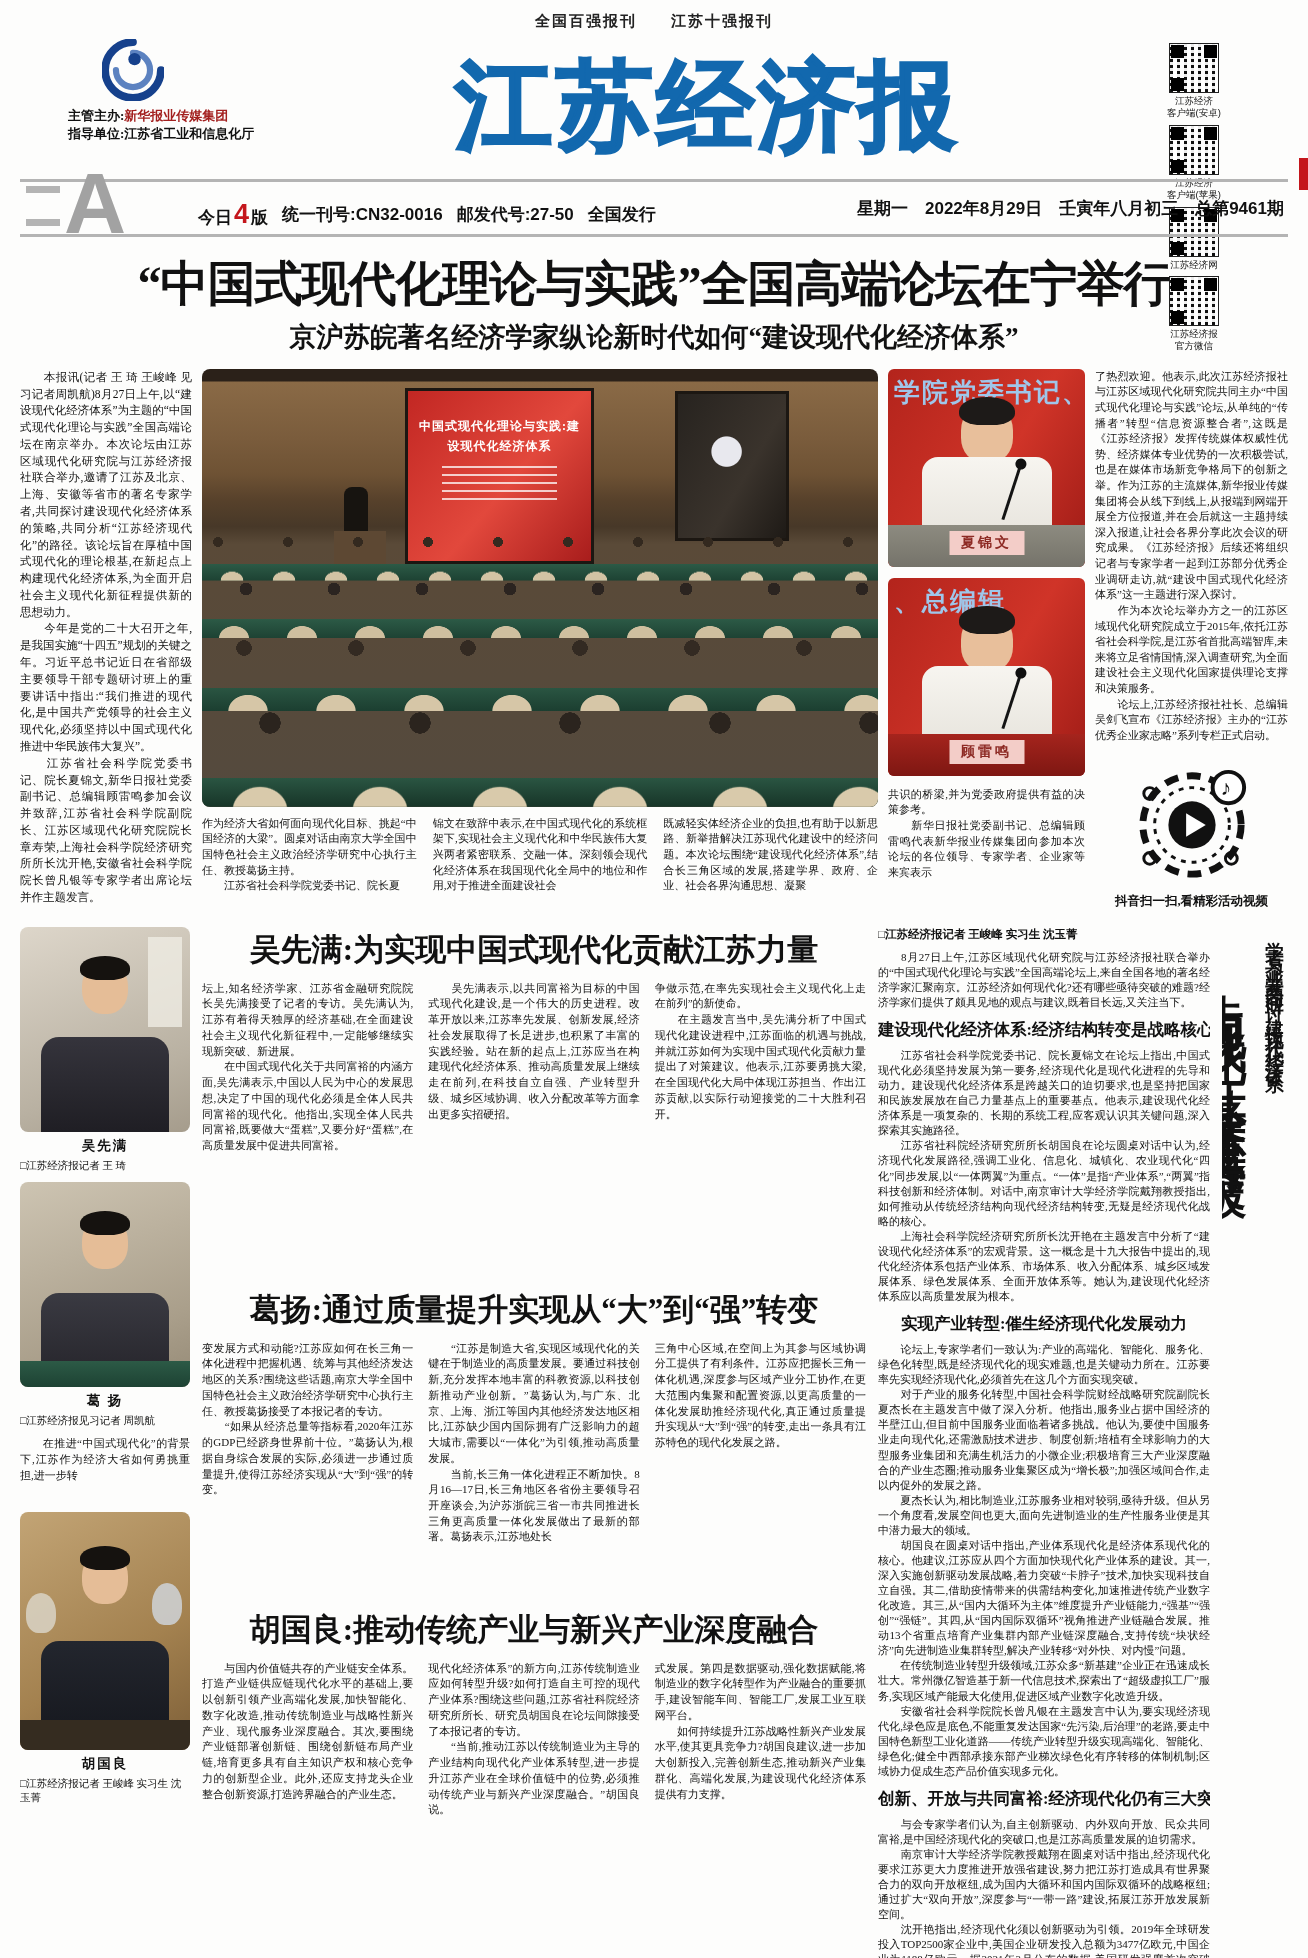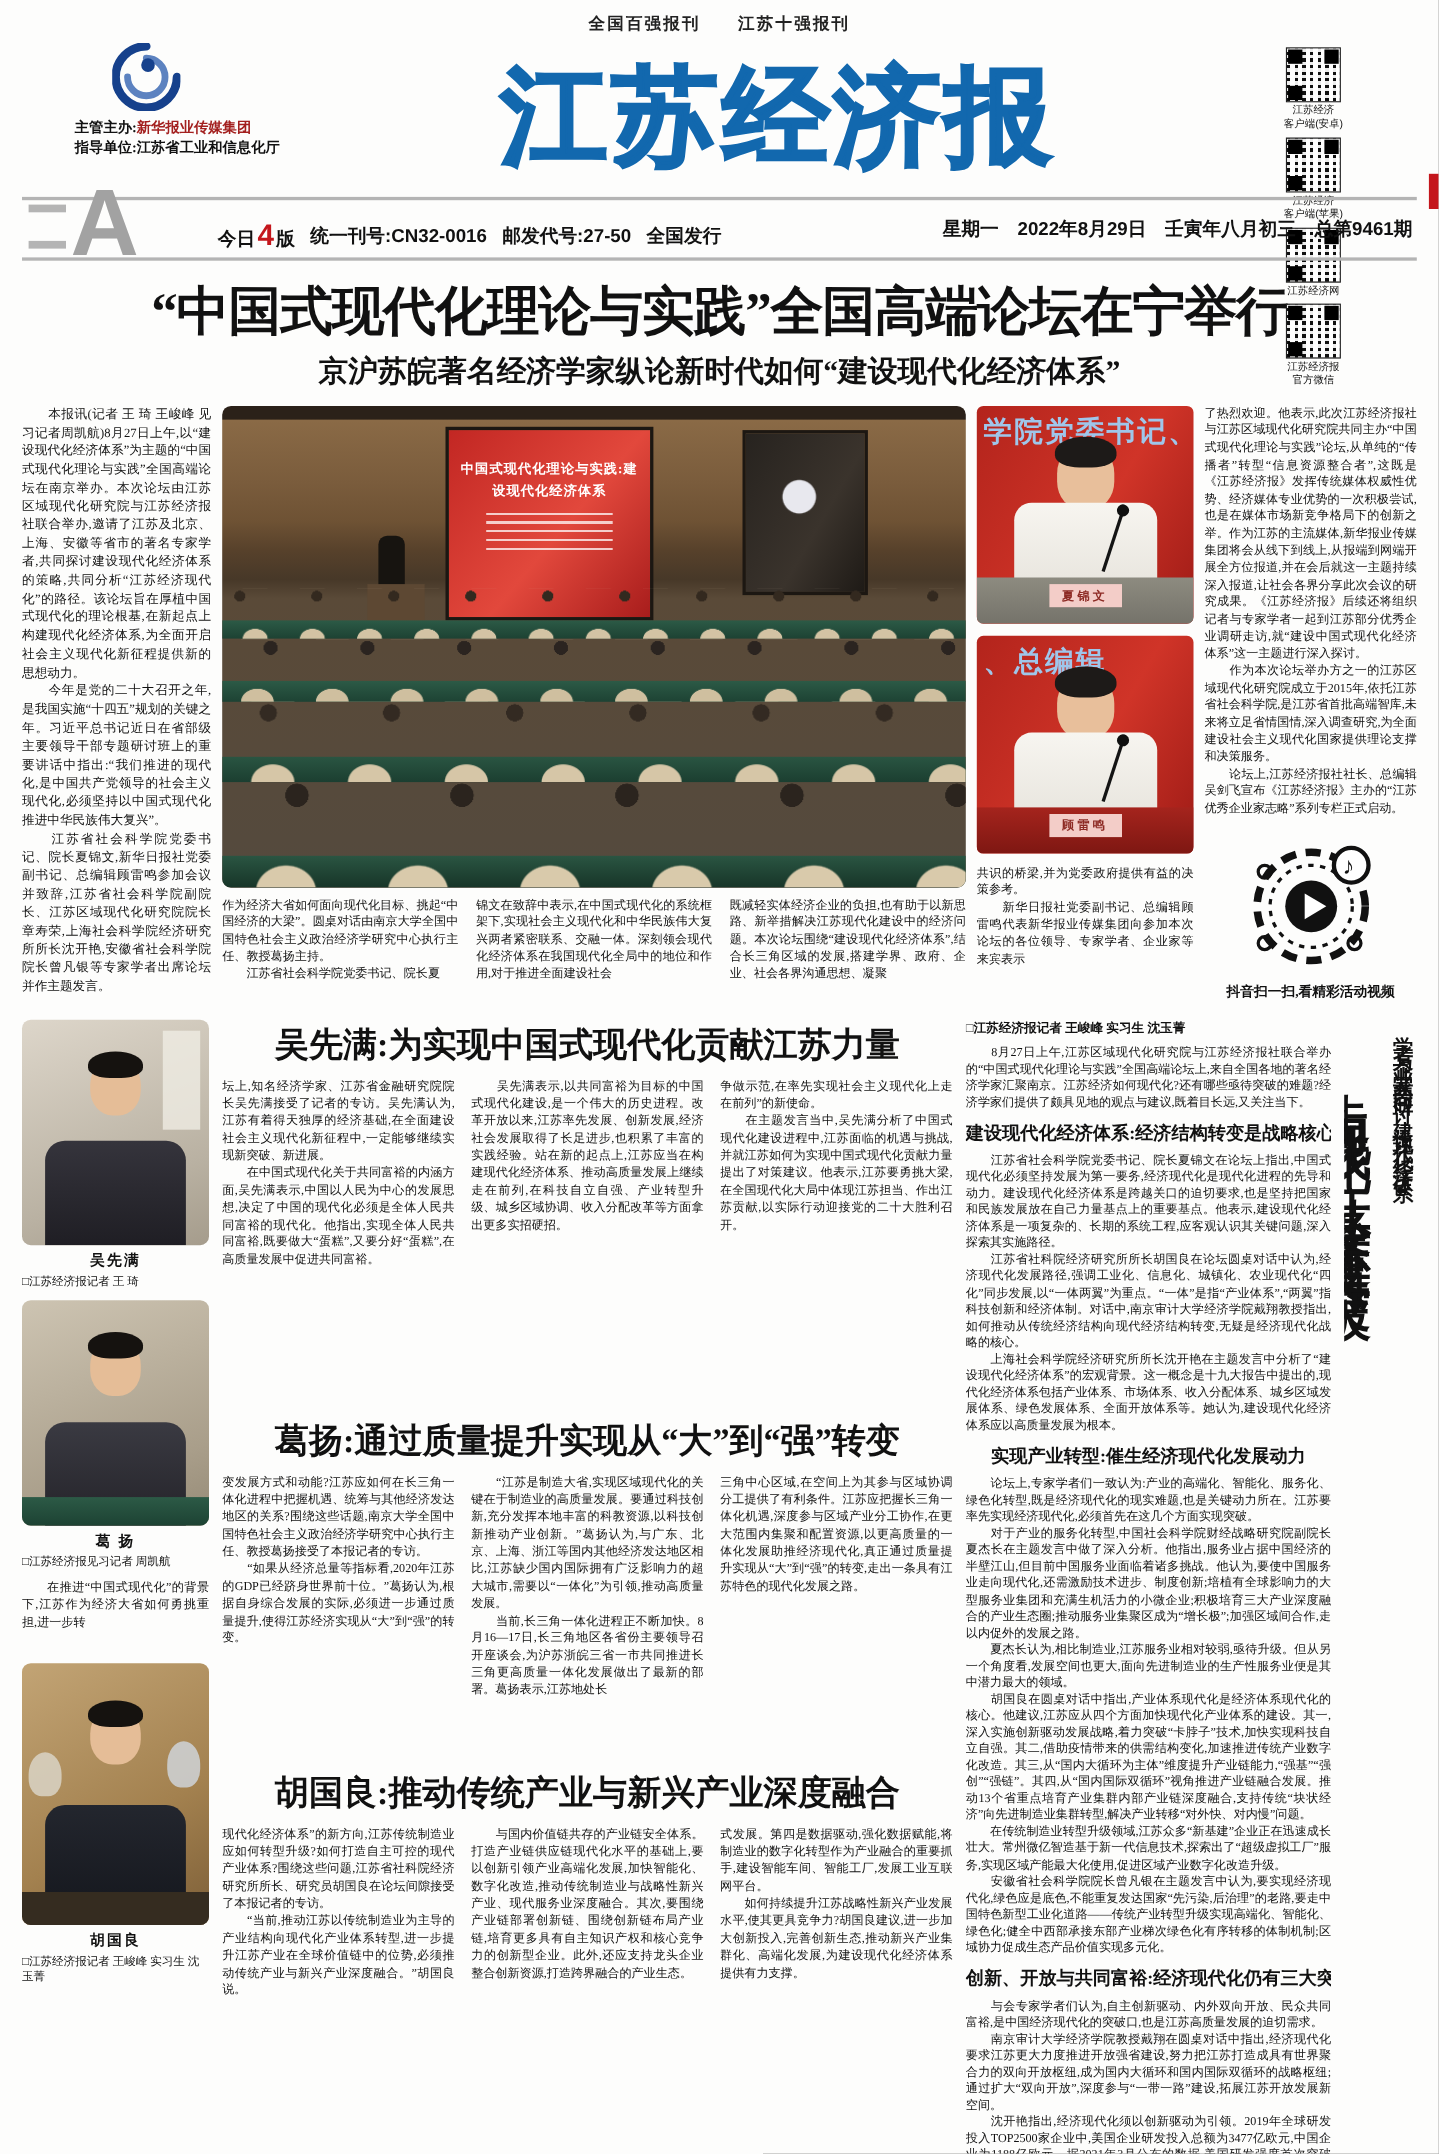--- a/index.html
+++ b/index.html
@@ -106,21 +106,21 @@
       background:#e8bf9b;border-radius:46% 46% 42% 42%;}
   .sp-head::before{content:"";position:absolute;left:-2px;top:-6px;width:56px;height:28px;
       background:#1d1a18;border-radius:50% 50% 40% 40%;}
   .sp-body{position:absolute;left:50%;top:88px;width:130px;height:72px;margin-left:-65px;
       background:linear-gradient(#f7f5f0,#e9e6df);border-radius:16px 16px 0 0;}
   .sp-mic{position:absolute;left:62%;top:96px;width:3px;height:56px;background:#141414;transform:rotate(18deg);}
   .sp-mic::before{content:"";position:absolute;top:-8px;left:-4px;width:11px;height:11px;border-radius:50%;background:#101010;}
   .sp-desk{position:absolute;bottom:0;left:0;right:0;height:42px;background:linear-gradient(#8d8b80,#75736a);}
   .sp-desk.red{background:linear-gradient(#a5241d,#7e1712);}
   .sp-card{position:absolute;left:50%;transform:translateX(-50%);top:6px;background:#f3cdc8;color:#8d2a24;
-      font-size:11px;font-weight:900;padding:3px 12px;letter-spacing:3px;white-space:nowrap;}
+      font-size:14px;font-weight:900;padding:3px 12px;letter-spacing:3px;white-space:nowrap;}
   .caption-col4{flex:1;font-size:11px;line-height:1.42;}
   
   .douyin{margin-top:6px;text-align:center;}
   .douyin-cap{font-size:12.5px;font-weight:700;margin-top:6px;text-align:center;}
   
   .mid-grid{display:flex;gap:12px;margin-top:16px;height:1036px;}
   .mid-left{width:170px;}
   .pp{width:170px;border-radius:8px;position:relative;overflow:hidden;}
   .pp::before{content:"";position:absolute;left:50%;top:18%;width:46px;height:52px;margin-left:-23px;
       background:#e3b econ;}
@@ -345,23 +345,23 @@
           <div class="col jtext">变发展方式和动能?江苏应如何在长三角一体化进程中把握机遇、统筹与其他经济发达地区的关系?围绕这些话题,南京大学全国中国特色社会主义政治经济学研究中心执行主任、教授葛扬接受了本报记者的专访。
 　　“如果从经济总量等指标看,2020年江苏的GDP已经跻身世界前十位。”葛扬认为,根据自身综合发展的实际,必须进一步通过质量提升,使得江苏经济实现从“大”到“强”的转变。</div>
           <div class="col jtext">　　“江苏是制造大省,实现区域现代化的关键在于制造业的高质量发展。要通过科技创新,充分发挥本地丰富的科教资源,以科技创新推动产业创新。”葛扬认为,与广东、北京、上海、浙江等国内其他经济发达地区相比,江苏缺少国内国际拥有广泛影响力的超大城市,需要以“一体化”为引领,推动高质量发展。
 　　当前,长三角一体化进程正不断加快。8月16—17日,长三角地区各省份主要领导召开座谈会,为沪苏浙皖三省一市共同推进长三角更高质量一体化发展做出了最新的部署。葛扬表示,江苏地处长</div>
           <div class="col jtext">三角中心区域,在空间上为其参与区域协调分工提供了有利条件。江苏应把握长三角一体化机遇,深度参与区域产业分工协作,在更大范围内集聚和配置资源,以更高质量的一体化发展助推经济现代化,真正通过质量提升实现从“大”到“强”的转变,走出一条具有江苏特色的现代化发展之路。</div>
         </div>
       </div>
       <div class="h-hu">
         <div class="art-h2">胡国良:推动传统产业与新兴产业深度融合</div>
         <div class="cols3">
+          <div class="col jtext">　　与国内价值链共存的产业链安全体系。打造产业链供应链现代化水平的基础上,要以创新引领产业高端化发展,加快智能化、数字化改造,推动传统制造业与战略性新兴产业、现代服务业深度融合。其次,要围绕产业链部署创新链、围绕创新链布局产业链,培育更多具有自主知识产权和核心竞争力的创新型企业。此外,还应支持龙头企业整合创新资源,打造跨界融合的产业生态。</div>
           <div class="col jtext">现代化经济体系”的新方向,江苏传统制造业应如何转型升级?如何打造自主可控的现代产业体系?围绕这些问题,江苏省社科院经济研究所所长、研究员胡国良在论坛间隙接受了本报记者的专访。
 　　“当前,推动江苏以传统制造业为主导的产业结构向现代化产业体系转型,进一步提升江苏产业在全球价值链中的位势,必须推动传统产业与新兴产业深度融合。”胡国良说。</div>
-          <div class="col jtext">　　与国内价值链共存的产业链安全体系。打造产业链供应链现代化水平的基础上,要以创新引领产业高端化发展,加快智能化、数字化改造,推动传统制造业与战略性新兴产业、现代服务业深度融合。其次,要围绕产业链部署创新链、围绕创新链布局产业链,培育更多具有自主知识产权和核心竞争力的创新型企业。此外,还应支持龙头企业整合创新资源,打造跨界融合的产业生态。</div>
           <div class="col jtext">式发展。第四是数据驱动,强化数据赋能,将制造业的数字化转型作为产业融合的重要抓手,建设智能车间、智能工厂,发展工业互联网平台。
 　　如何持续提升江苏战略性新兴产业发展水平,使其更具竞争力?胡国良建议,进一步加大创新投入,完善创新生态,推动新兴产业集群化、高端化发展,为建设现代化经济体系提供有力支撑。</div>
         </div>
       </div>
     </div>
 
     <div class="mid-right">
       <div class="byline">□江苏经济报记者 王峻峰 实习生 沈玉菁</div>
       <div class="r-body jtext">　　8月27日上午,江苏区域现代化研究院与江苏经济报社联合举办的“中国式现代化理论与实践”全国高端论坛上,来自全国各地的著名经济学家汇聚南京。江苏经济如何现代化?还有哪些亟待突破的难题?经济学家们提供了颇具见地的观点与建议,既着目长远,又关注当下。</div>
       <div class="r-sub">建设现代化经济体系:经济结构转变是战略核心</div>

